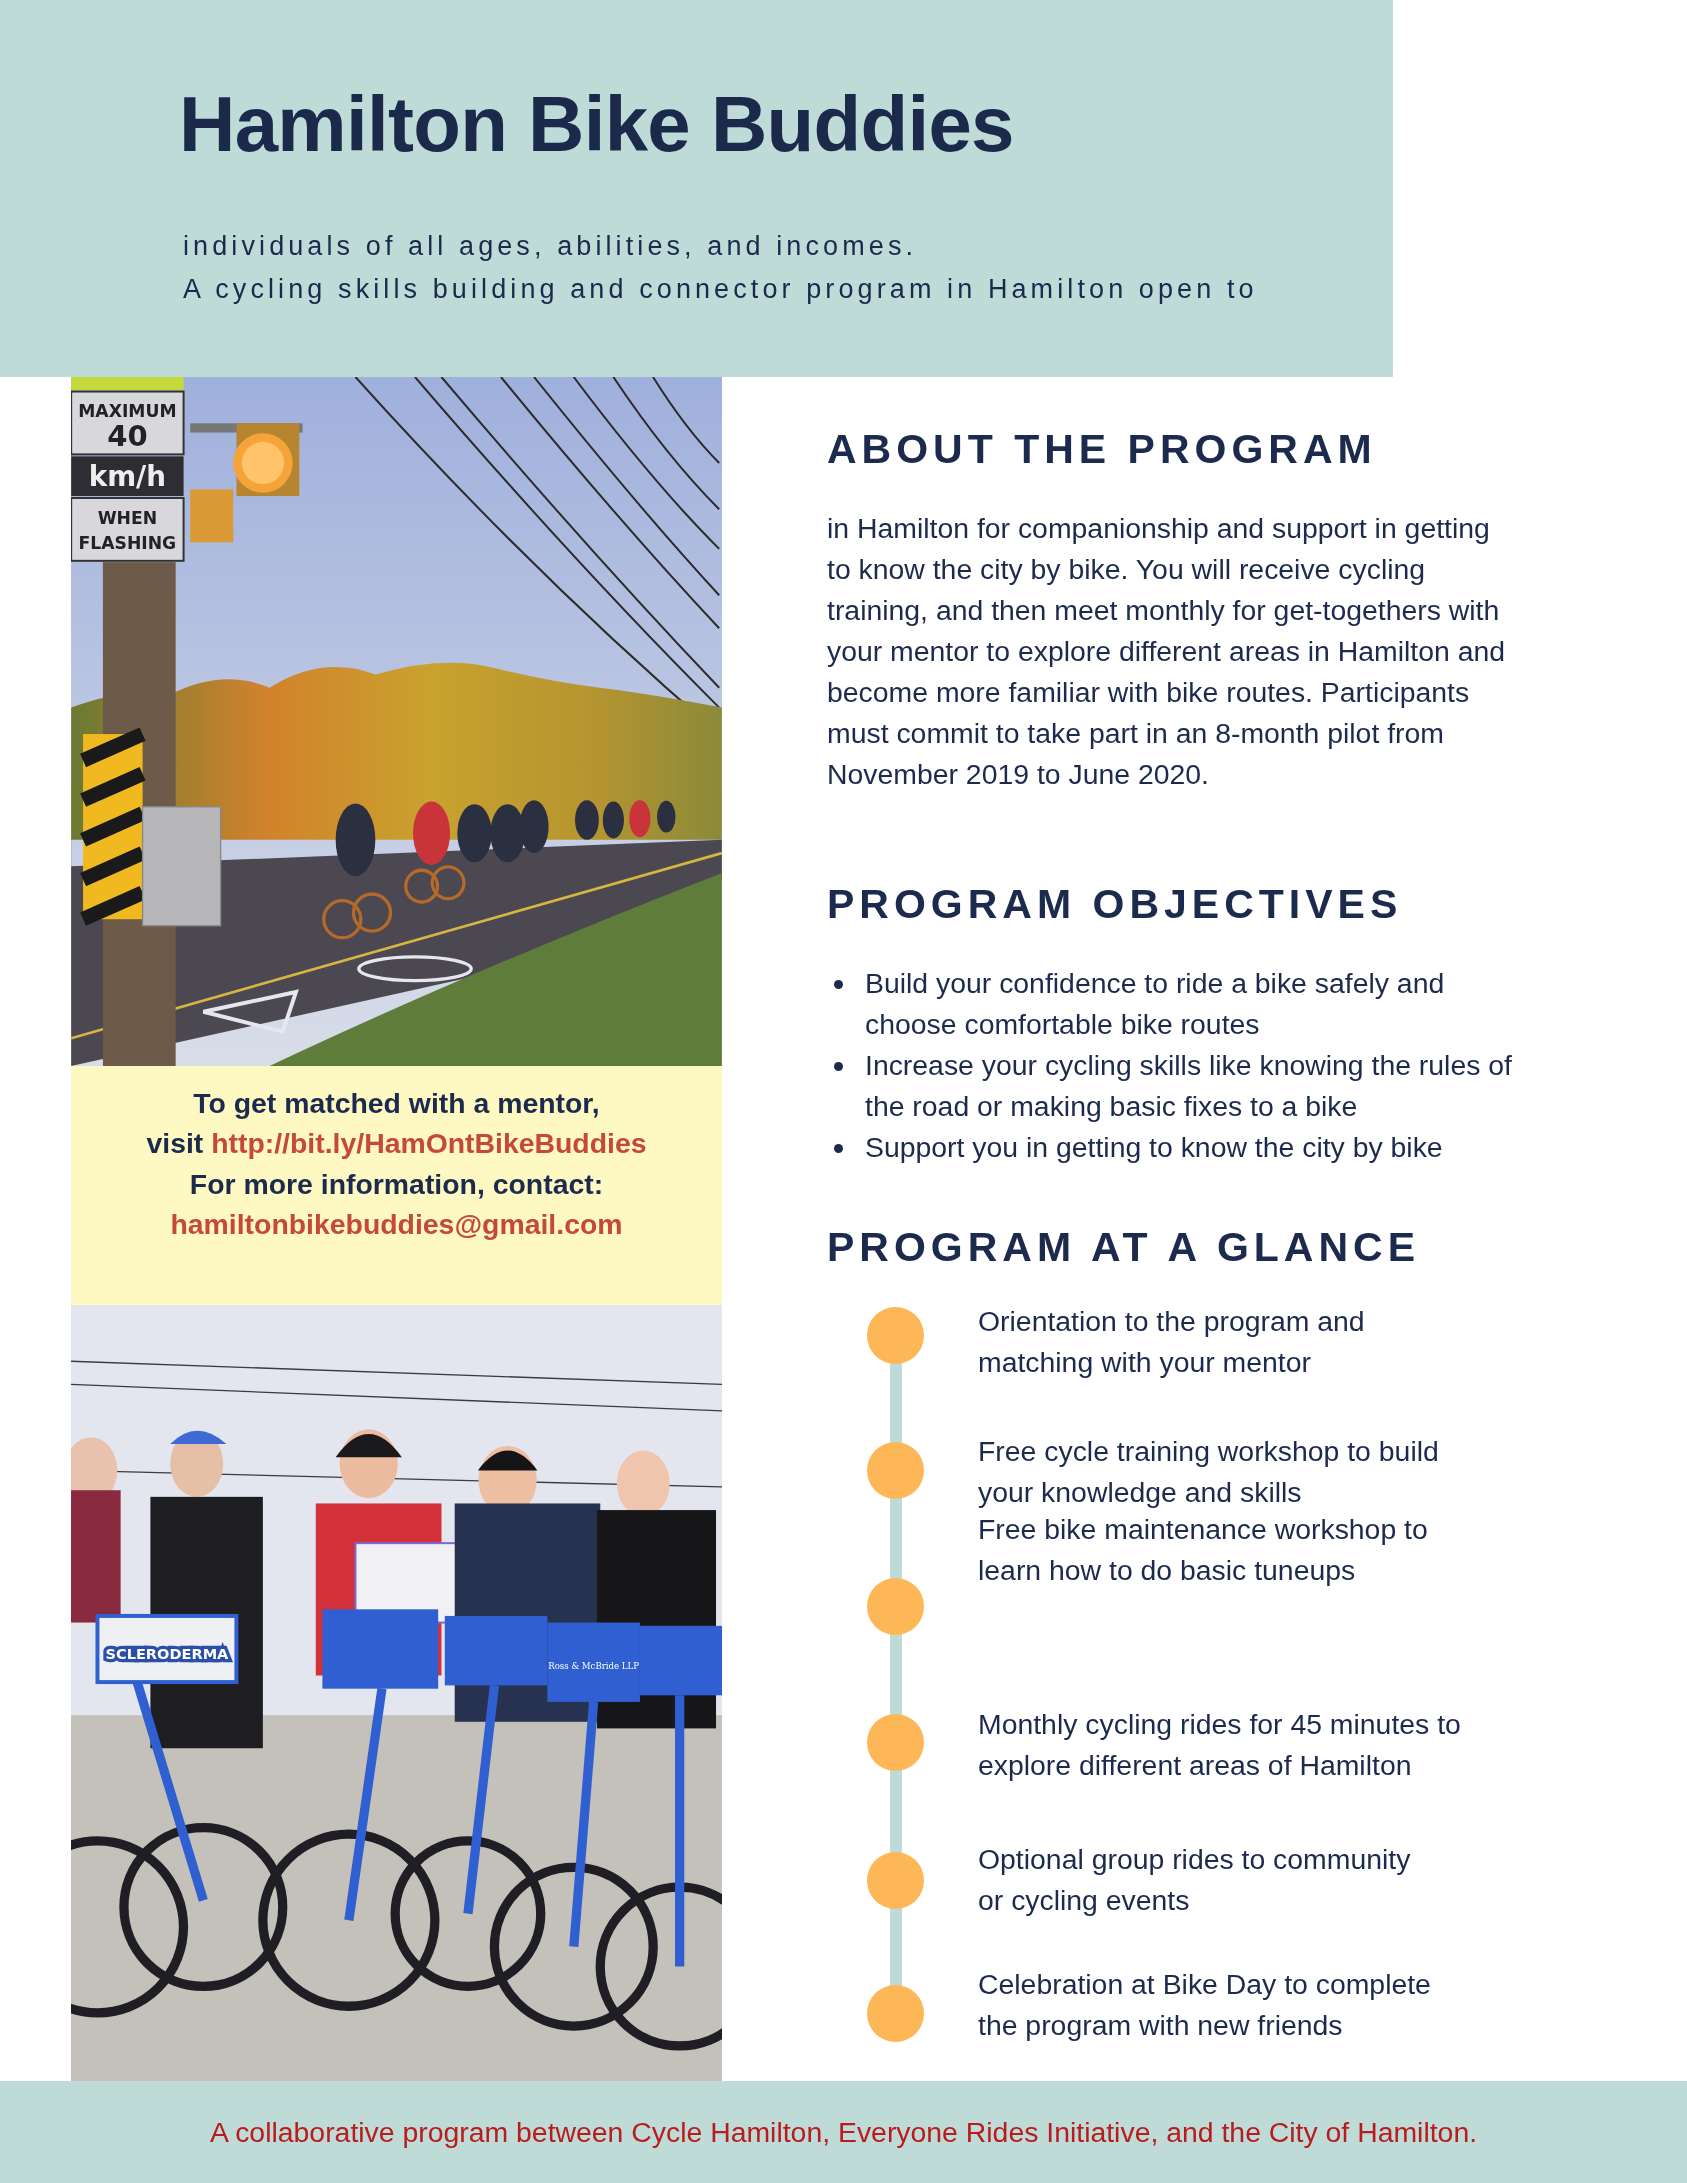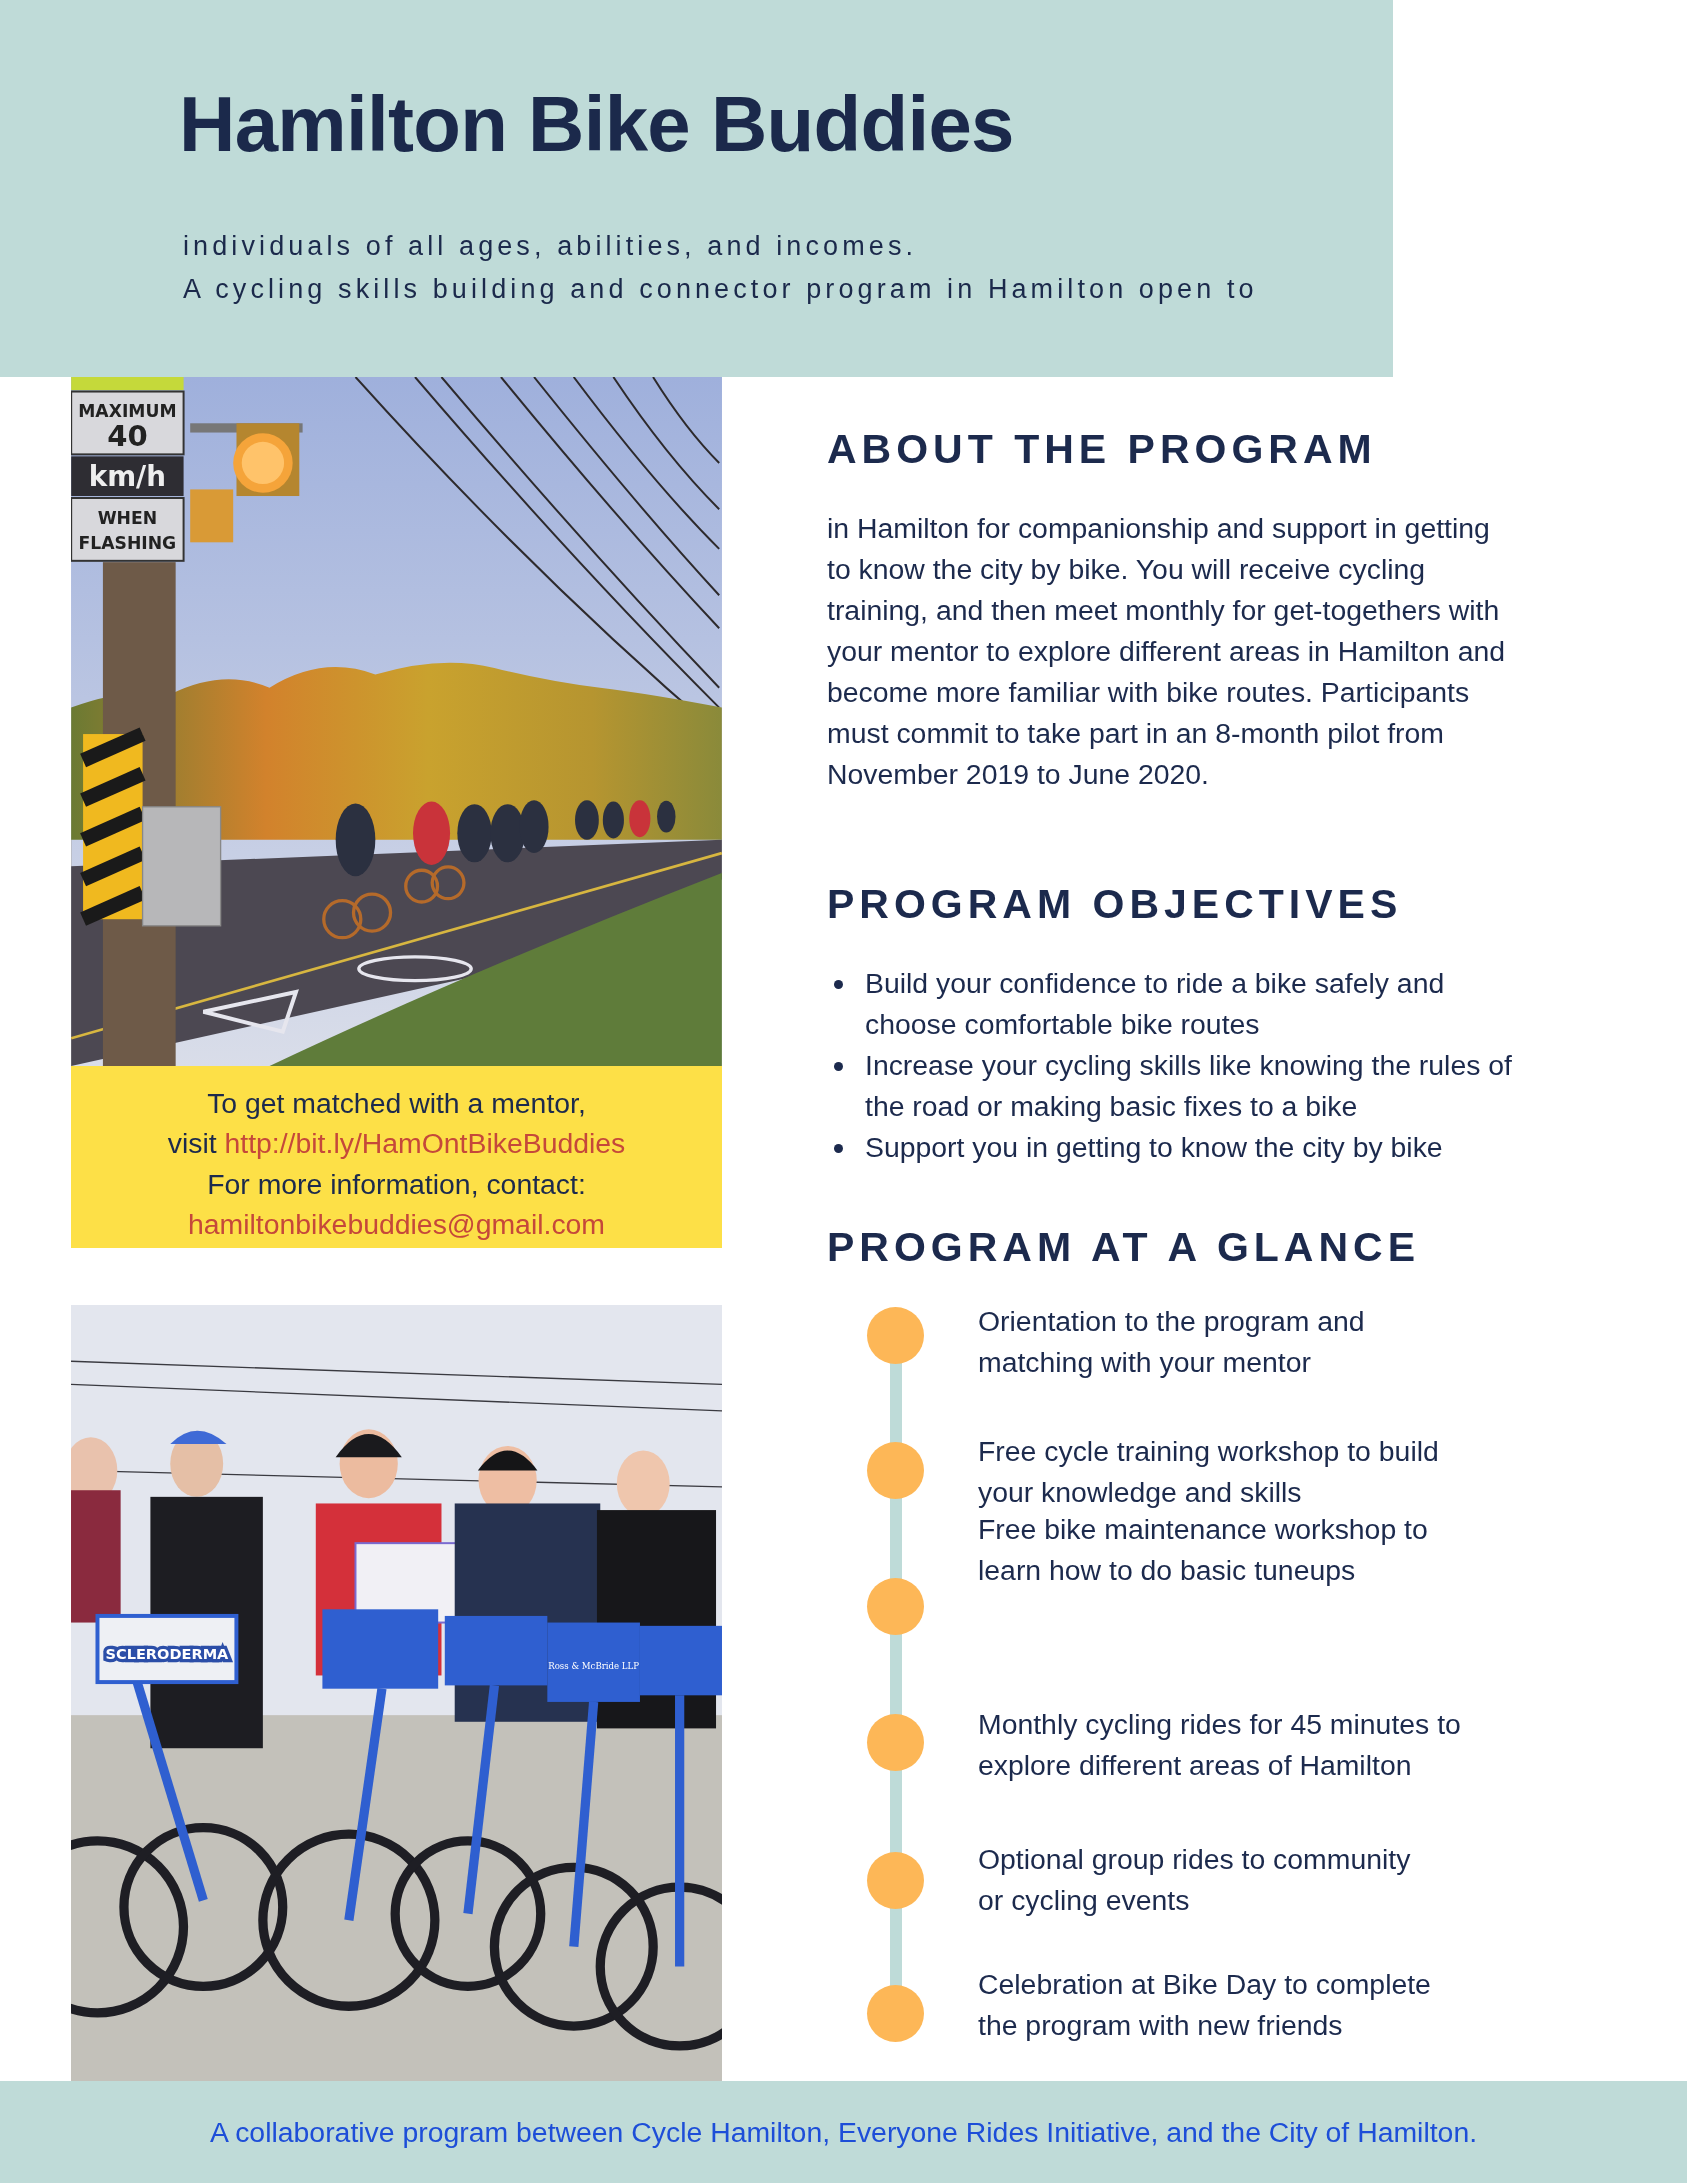--- a/index.html
+++ b/index.html
@@ -25,23 +25,23 @@
   }
   .subtitle span { display: block; white-space: nowrap; }
 
   
   .photo {
     position: absolute; left: 71px; width: 651px; overflow: hidden;
   }
   .photo-1 { top: 377px; height: 689px; background: linear-gradient(180deg, #a7b6dd 0%, #c7cfe6 45%, #d6dae8 58%, #9c8a4c 60%, #7d6a3f 70%, #4f4a52 78%, #4a4650 88%, #5d7a3b 100%); }
   .photo-2 { top: 1305px; height: 776px; background: linear-gradient(180deg, #e6e9f1 0%, #dfe3ea 30%, #c9ccd1 55%, #bdbcb6 75%, #c6c4bc 100%); }
   .info-box {
-    position: absolute; left: 71px; top: 1066px; width: 651px; height: 182px;
-    background: #fde047; text-align: center;
-    font-size: 28.4px; line-height: 40px; color: #1c2a4d; font-weight: 400;
+    position: absolute; left: 71px; top: 1066px; width: 651px; height: 239px;
+    background: #fef9c3; text-align: center;
+    font-size: 28.4px; line-height: 40px; color: #1c2a4d; font-weight: 700;
   }
   .info-box .block1 { position: absolute; left: 0; right: 0; top: 16.5px; }
   .info-box .block2 { position: absolute; left: 0; right: 0; top: 98px; }
   .info-box .link { color: #c5483a; }
 
   
   .section-heading {
     position: absolute; left: 827px; font-size: 41px; font-weight: 700;
     letter-spacing: 5px; color: #1c2a4d; white-space: nowrap; line-height: 1;
   }
@@ -62,21 +62,21 @@
   .tl-dot {
     position: absolute; left: 867px; width: 57px; height: 57px; border-radius: 50%; background: #fdb757;
   }
   .tl-text {
     position: absolute; left: 978px; font-size: 28.4px; line-height: 41px; color: #1c2a4d;
   }
   .tl-text span { display: block; white-space: nowrap; }
 
   .footer {
     position: absolute; left: 0; top: 2081px; width: 1687px; height: 102px; background: #bfdbd8;
-    text-align: center; font-size: 28.4px; line-height: 102px; color: #1d4ed8; white-space: nowrap;
+    text-align: center; font-size: 28.4px; line-height: 102px; color: #b91c1c; white-space: nowrap;
   }
 </style>
 </head>
 <body>
 
 <div class="header">
   <div class="title">Hamilton Bike Buddies</div>
   <div class="subtitle">
     <span>individuals of all ages, abilities, and incomes.</span>
     <span>A cycling skills building and connector program in Hamilton open to</span>

